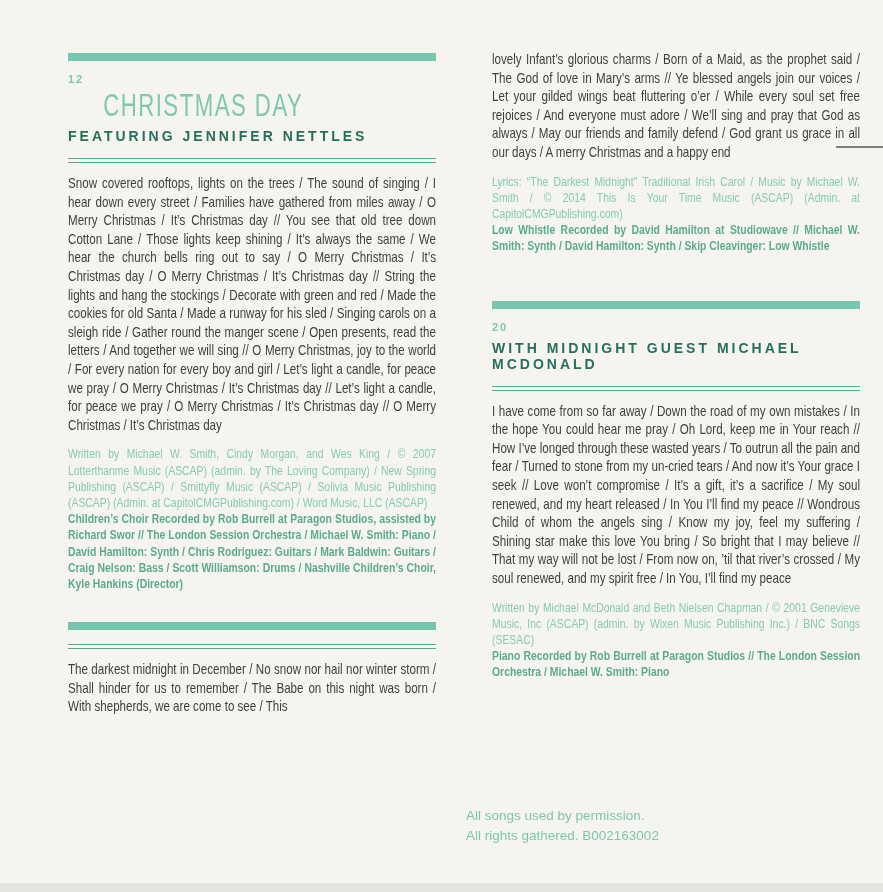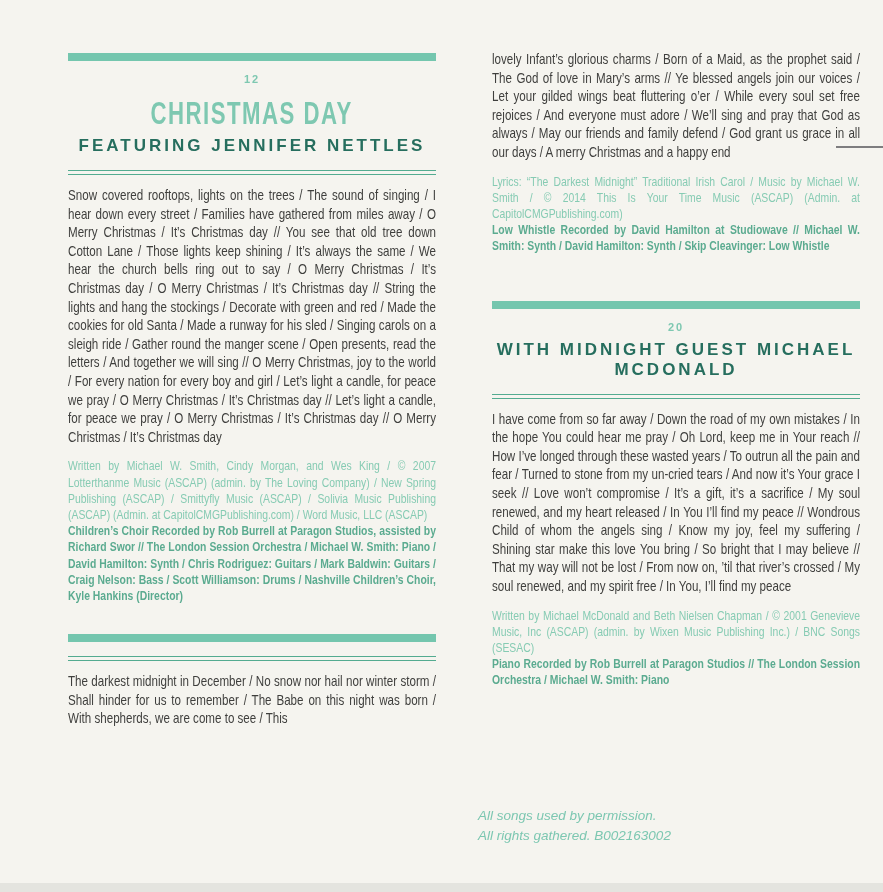--- a/index.html
+++ b/index.html
@@ -10,35 +10,35 @@
     color:#3f3f3d;
   }
   .col { position:absolute; }
   .col-left  { left:68px; top:53px; width:368px; }
   .col-right { left:492px; top:50px; width:368px; }
 
   .bar { height:8px; background:#74c6ae; }
   .bar.second { margin-top:30px; }
   .col-right .bar.second { margin-top:46px; }
 
-  .track-header { text-align:center; }
+  .track-header { }
   .track-number {
     margin-top:12px; font-size:11px; font-weight:bold;
     color:#7ec8b1; letter-spacing:2px;
   }
   .track-title {
-    margin-top:14px; font-size:30px; font-weight:bold;
+    margin-top:6px; font-size:30px; font-weight:normal;
     color:#7ec8b1; line-height:30px; white-space:nowrap;
   }
   .track-title .squeeze {
     display:inline-block; transform:scale(0.74,1.04);
     transform-origin:50% 50%; letter-spacing:2px;
   }
   .track-subtitle {
-    margin-top:7px; font-size:17px; font-weight:bold;
+    margin-top:7px; font-size:14px; font-weight:bold;
     color:#266e5e; letter-spacing:3px;
   }
   .dline {
     margin-top:14px; height:3px;
     border-top:1.5px solid #53ab90; border-bottom:1.5px solid #53ab90;
   }
 
   
   .cond { width:460px; transform:scaleX(0.8); transform-origin:0 0; }
 
@@ -48,22 +48,22 @@
     color:#3f3f3d; text-align:justify;
   }
   .credit {
     margin-top:12px; font-size:13px; line-height:16.2px;
     color:#86cbb3; text-align:justify;
   }
   .credit.bold {
     margin-top:0; font-weight:bold; color:#5bab90;
   }
   .footer-note {
-    position:absolute; left:478px; top:806px; width:368px;
-    font-size:13.5px; font-style:italic; color:#7cc7b1; line-height:20px;
+    position:absolute; left:466px; top:806px; width:368px;
+    font-size:13.5px; color:#7cc7b1; line-height:20px;
   }
   .bottom-strip {
     position:absolute; left:0; bottom:0; width:883px; height:9px;
     background:#e4e4df;
   }
   .edge-line {
     position:absolute; left:836px; top:146px; width:47px; height:1.5px;
     background:#56565a; opacity:0.75;
   }
 </style>

